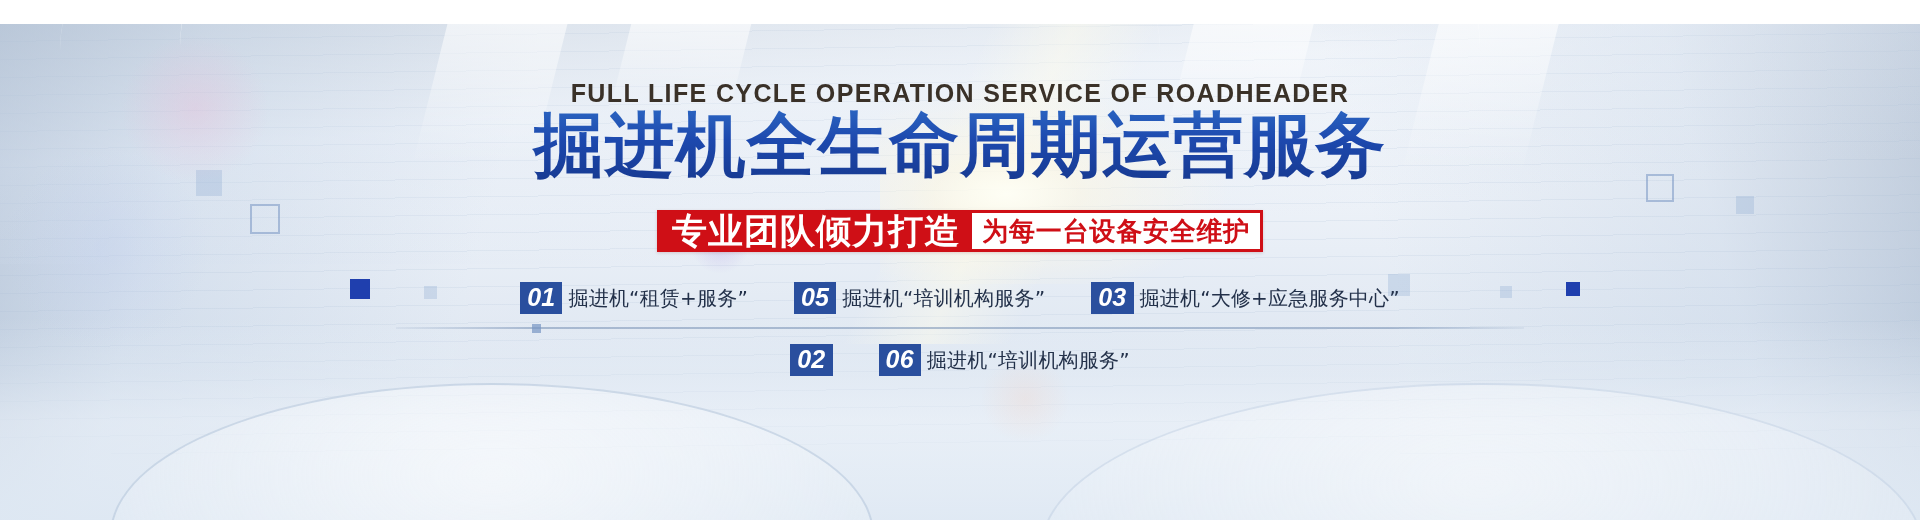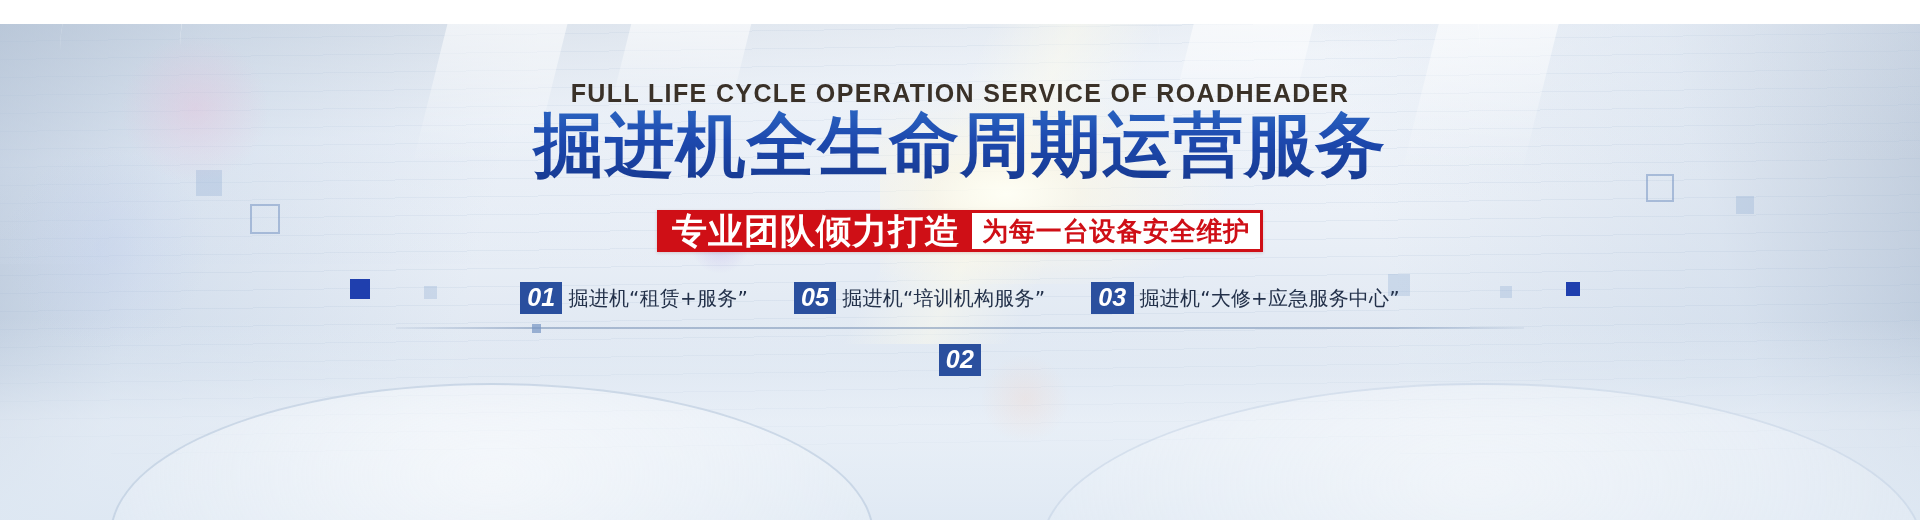--- a/index.html
+++ b/index.html
@@ -351,17 +351,21 @@
       </div>
 
       <div class="divider">
         <div class="divider-tick"></div>
       </div>
 
       <div class="service-row">
         <div class="service-item">
           <span class="num-badge">02</span>
         </div>
+        <div class="service-item">
+          <span class="num-badge">06</span>
+          <span class="item-text">掘进机“培训机构服务”</span>
+        </div>
       </div>
 
     </div>
   </div>
 </div>
 
 </body></html>

